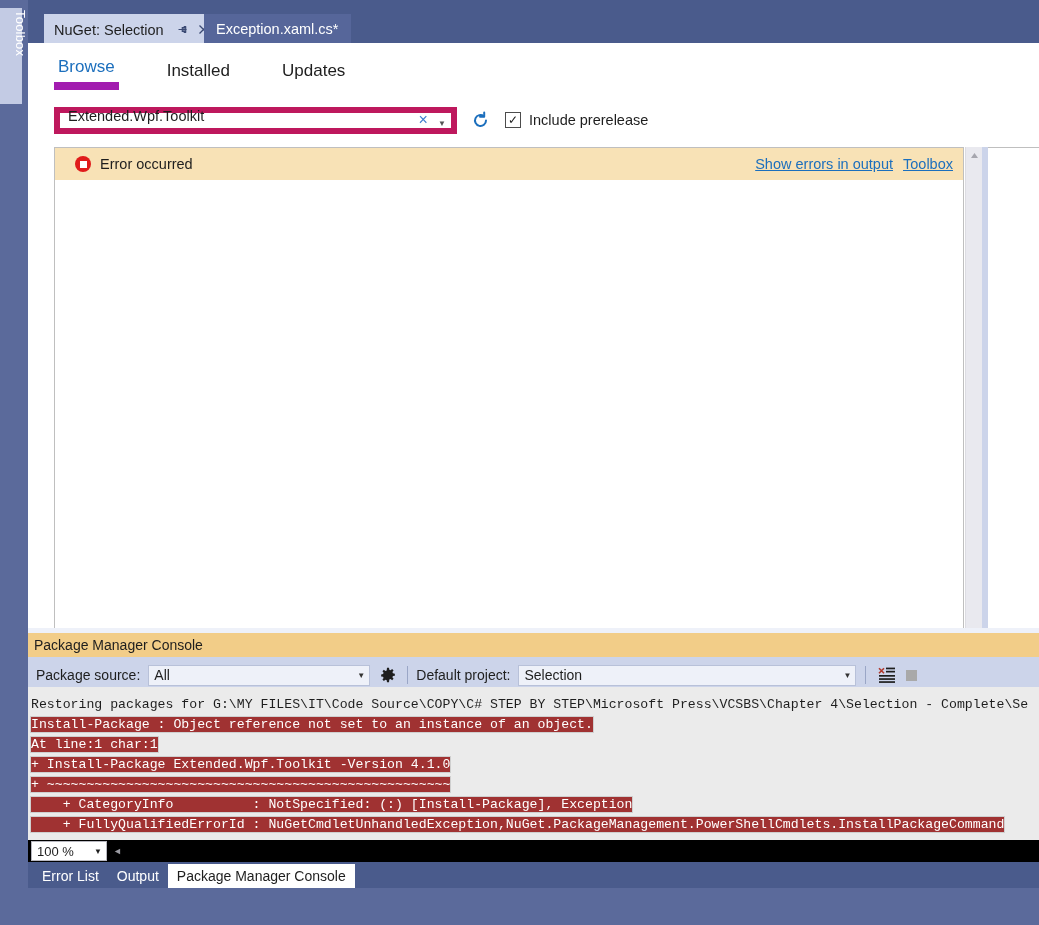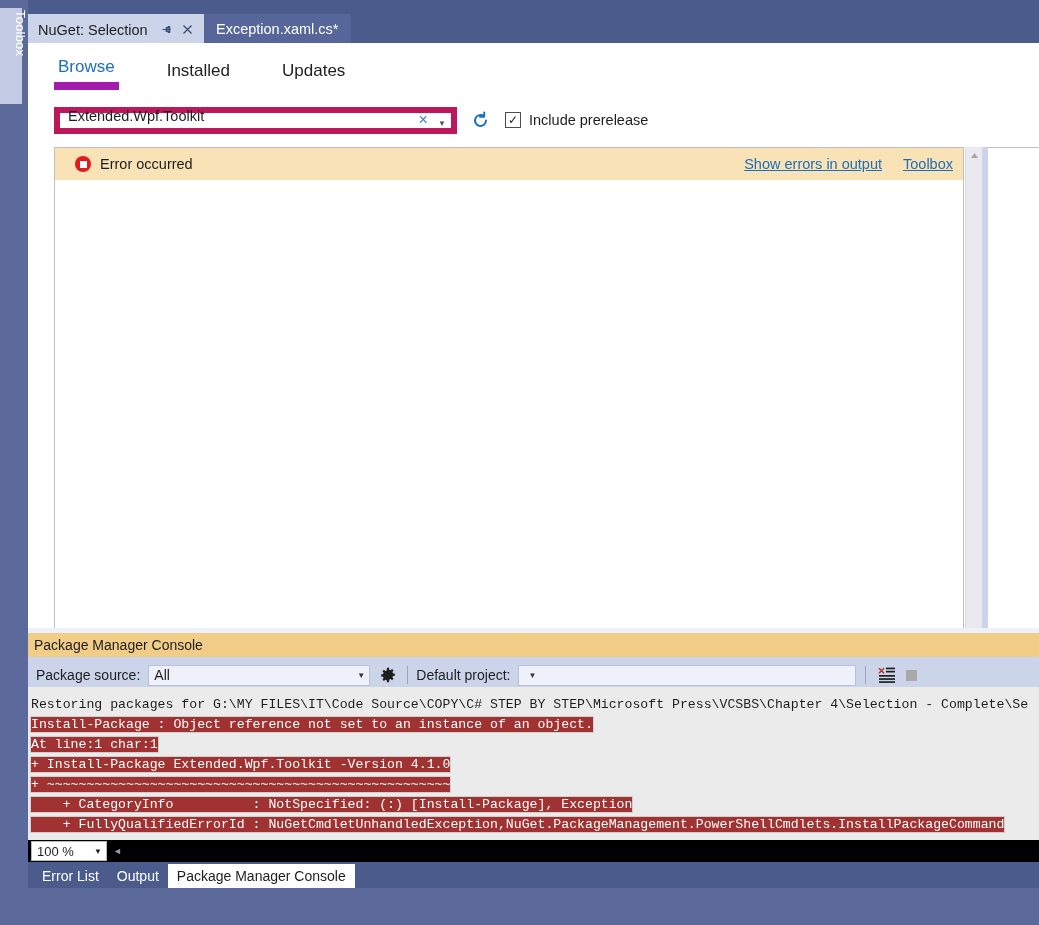--- a/index.html
+++ b/index.html
@@ -47,21 +47,21 @@
   }
   .tab {
     position: absolute; top: 14px;
     height: 29px;
     display: flex; align-items: center;
     font-size: 14.5px;
     white-space: nowrap;
     cursor: default;
   }
   .tab-active {
-    left: 0;
+    left: 16px;
     background: #ccd4ea;
     color: #1e1e1e;
     padding: 0 8px 0 10px;
     border-top: 2px solid #ccd4ea;
   }
   .tab-active .tab-title { margin-right: 10px; }
   .tab-icon {
     width: 17px; height: 20px;
     display: flex; align-items: center; justify-content: center;
     color: #3b4a74;
@@ -171,21 +171,21 @@
     background: #e01b1b;
     display: flex; align-items: center; justify-content: center;
     flex: 0 0 auto;
   }
   .err-icon i { width: 7px; height: 7px; background: #ffffff; display:block; }
   .err-text { margin-left: 9px; font-size: 14.5px; color: #1e1e1e; }
   .err-links { margin-left: auto; display: flex; align-items: center; padding-right: 10px; }
   .err-link {
     color: #1c6fbd; font-size: 14.5px;
     text-decoration: underline;
-    margin-left: 21px; cursor: pointer; white-space: nowrap;
+    margin-left: 10px; cursor: pointer; white-space: nowrap;
   }
 
   
   .vscroll {
     position: absolute; left: 937px; top: 104px;
     width: 17px; height: 510px;
     background: #e9e9ef;
     border-left: 1px solid #dcdce2;
   }
   .vscroll .arrow {
@@ -400,20 +400,21 @@
       </div>
       <span class="gear">
         <svg width="16" height="16" viewBox="0 0 16 16" aria-hidden="true">
           <path d="M8 5.2A2.8 2.8 0 1 0 8 10.8 2.8 2.8 0 0 0 8 5.2zm0 1.6a1.2 1.2 0 1 1 0 2.4 1.2 1.2 0 0 1 0-2.4z" fill="#1e1e1e"></path>
           <path d="M7 .8h2l.3 1.9 1.3.55 1.55-1.15 1.4 1.4-1.15 1.55.55 1.3 1.9.3v2l-1.9.3-.55 1.3 1.15 1.55-1.4 1.4-1.55-1.15-1.3.55L9 15.2H7l-.3-1.9-1.3-.55-1.55 1.15-1.4-1.4 1.15-1.55-.55-1.3L1.15 9.4v-2l1.9-.3.55-1.3L2.45 4.25l1.4-1.4L5.4 4l1.3-.55z" fill="#1e1e1e"></path>
         </svg>
       </span>
       <span class="tb-sep"></span>
       <span class="tb-label">Default project:</span>
       <div class="combo proj">
+        <span class="cval">Selection</span>
         <span class="ccaret">▼</span>
       </div>
       <span class="tb-sep"></span>
       <span class="clear-console">
         <svg width="18" height="16" viewBox="0 0 18 16" aria-hidden="true">
           <path d="M1 1.2l5 5M6 1.2l-5 5" stroke="#b03a2e" stroke-width="1.6" fill="none"></path>
           <rect x="8" y="0.6" width="9" height="1.7" fill="#1e1e1e"></rect>
           <rect x="8" y="3.8" width="9" height="1.7" fill="#1e1e1e"></rect>
           <rect x="1" y="8" width="16" height="1.7" fill="#1e1e1e"></rect>
           <rect x="1" y="11.2" width="16" height="1.7" fill="#1e1e1e"></rect>

